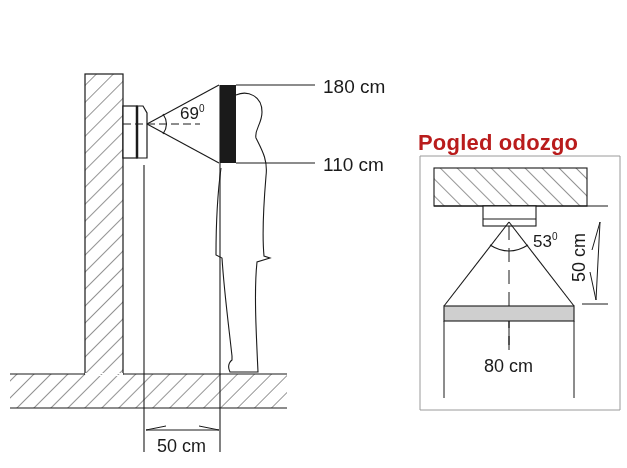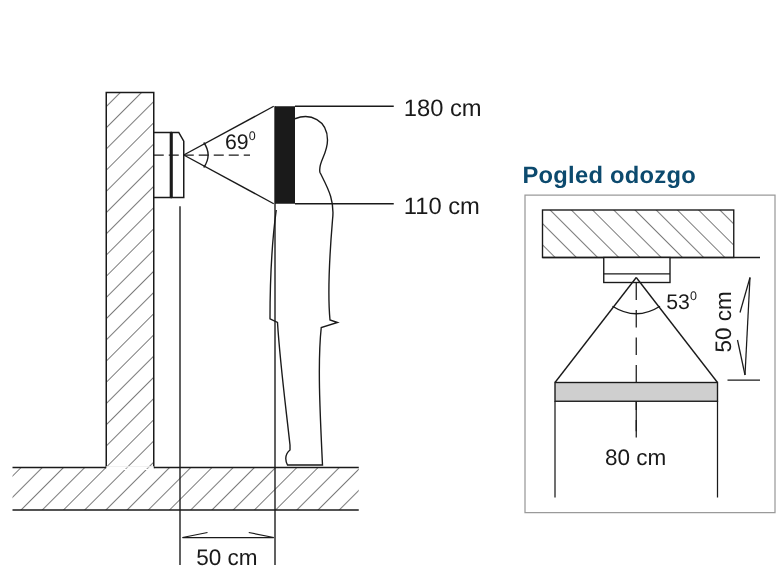--- a/index.html
+++ b/index.html
@@ -1,19 +1,19 @@
 <!DOCTYPE html>
 <html><head>
 <meta charset="utf-8">
 <style>
   html, body { margin:0; padding:0; background:#ffffff; }
   body { width:627px; height:468px; position:relative; overflow:hidden; font-family:"Liberation Sans", sans-serif; }
   svg { position:absolute; left:0; top:0; }
   .lbl { font-family:"Liberation Sans", sans-serif; fill:#1a1a1a; }
-  .title { position:absolute; left:418px; top:130px; font-family:"Liberation Sans", sans-serif; font-weight:bold; font-size:19px; color:#0c4a6e; letter-spacing:0.2px; }
+  .title { position:absolute; left:418px; top:130px; font-family:"Liberation Sans", sans-serif; font-weight:bold; font-size:22px; color:#b91c1c; letter-spacing:0.2px; }
 </style>
 </head>
 <body>
 
 <svg width="627" height="468" viewBox="0 0 627 468" xmlns="http://www.w3.org/2000/svg">
   <defs>
     <pattern id="hatchA" patternUnits="userSpaceOnUse" width="12" height="12" patternTransform="rotate(45)">
       <line x1="0" y1="0" x2="0" y2="12" stroke="#2a2a2a" stroke-width="1"></line>
     </pattern>
     <pattern id="hatchB" patternUnits="userSpaceOnUse" width="12" height="12" patternTransform="rotate(-45)">

